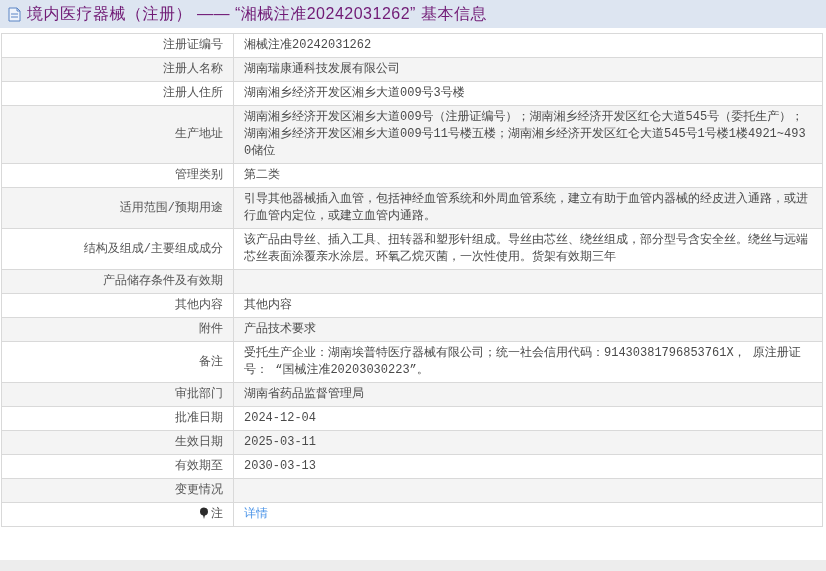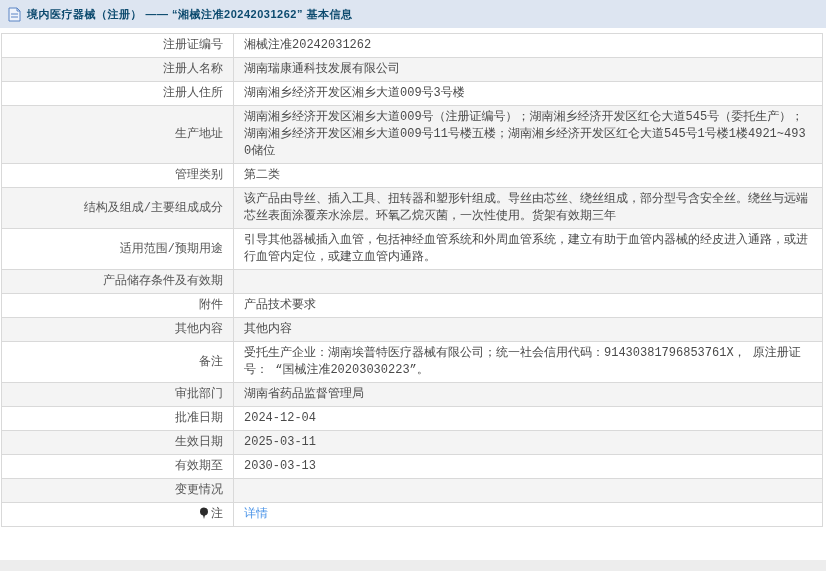--- a/index.html
+++ b/index.html
@@ -14,23 +14,23 @@
   }
   .titlebar {
     display: flex;
     align-items: center;
     height: 28px;
     background: #dde5f1;
     padding: 0 8px;
     gap: 6px;
   }
   .titlebar .title-text {
-    color: #0c4a6e;
-    font-size: 11px;
-    font-weight: bold;
+    color: #701a75;
+    font-size: 16px;
+    font-weight: normal;
     letter-spacing: 0.5px;
     white-space: nowrap;
   }
   .doc-icon { width: 13px; height: 15px; flex: 0 0 auto; }
   .info-table-wrap { margin: 5px 3px 0 1px; }
   table.info-table {
     width: 100%;
     border-collapse: collapse;
     table-layout: fixed;
     border: 1px solid #bfbfbf;
@@ -105,38 +105,38 @@
       </tr>
       <tr class="row">
         <td class="cell-label">生产地址</td>
         <td class="cell-value">湖南湘乡经济开发区湘乡大道009号（注册证编号）；湖南湘乡经济开发区红仑大道545号（委托生产）；湖南湘乡经济开发区湘乡大道009号11号楼五楼；湖南湘乡经济开发区红仑大道545号1号楼1楼4921~4930储位</td>
       </tr>
       <tr class="row">
         <td class="cell-label">管理类别</td>
         <td class="cell-value">第二类</td>
       </tr>
       <tr class="row">
+        <td class="cell-label">适用范围/预期用途</td>
+        <td class="cell-value">引导其他器械插入血管，包括神经血管系统和外周血管系统，建立有助于血管内器械的经皮进入通路，或进行血管内定位，或建立血管内通路。</td>
+      </tr>
+      <tr class="row">
         <td class="cell-label">结构及组成/主要组成成分</td>
         <td class="cell-value">该产品由导丝、插入工具、扭转器和塑形针组成。导丝由芯丝、绕丝组成，部分型号含安全丝。绕丝与远端芯丝表面涂覆亲水涂层。环氧乙烷灭菌，一次性使用。货架有效期三年</td>
-      </tr>
-      <tr class="row">
-        <td class="cell-label">适用范围/预期用途</td>
-        <td class="cell-value">引导其他器械插入血管，包括神经血管系统和外周血管系统，建立有助于血管内器械的经皮进入通路，或进行血管内定位，或建立血管内通路。</td>
       </tr>
       <tr class="row">
         <td class="cell-label">产品储存条件及有效期</td>
         <td class="cell-value"></td>
       </tr>
       <tr class="row">
+        <td class="cell-label">其他内容</td>
+        <td class="cell-value">其他内容</td>
+      </tr>
+      <tr class="row">
         <td class="cell-label">附件</td>
         <td class="cell-value">产品技术要求</td>
-      </tr>
-      <tr class="row">
-        <td class="cell-label">其他内容</td>
-        <td class="cell-value">其他内容</td>
       </tr>
       <tr class="row">
         <td class="cell-label">备注</td>
         <td class="cell-value">受托生产企业：湖南埃普特医疗器械有限公司；统一社会信用代码：91430381796853761X， 原注册证号： “国械注准20203030223”。</td>
       </tr>
       <tr class="row">
         <td class="cell-label">审批部门</td>
         <td class="cell-value">湖南省药品监督管理局</td>
       </tr>
       <tr class="row">

